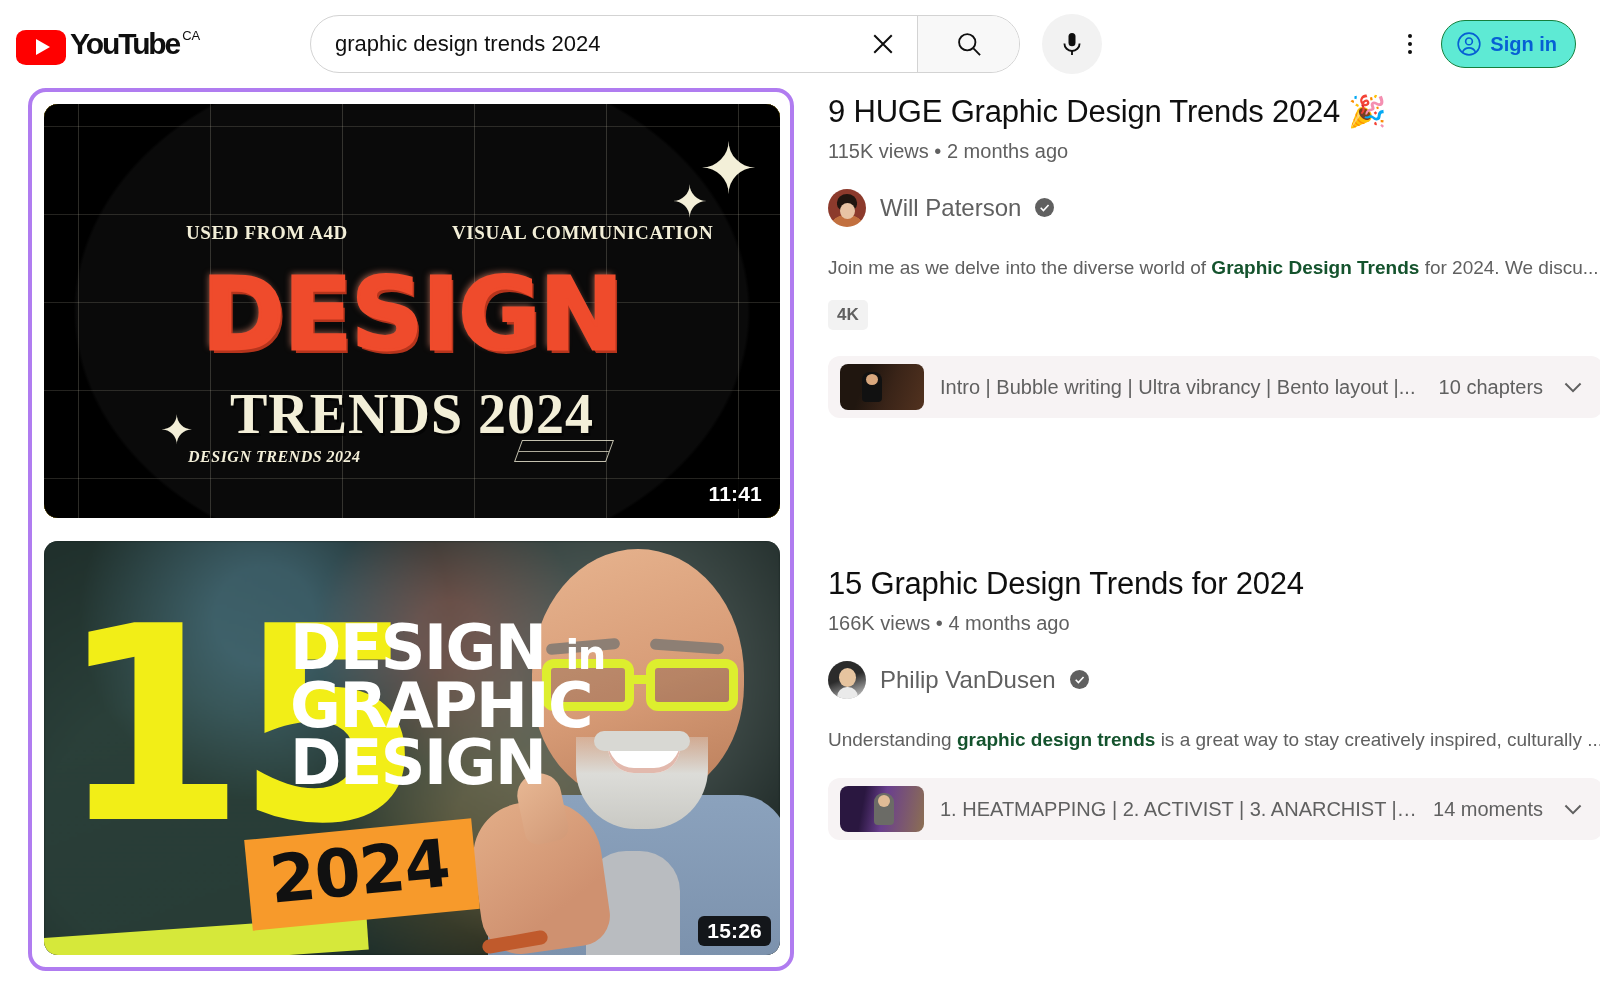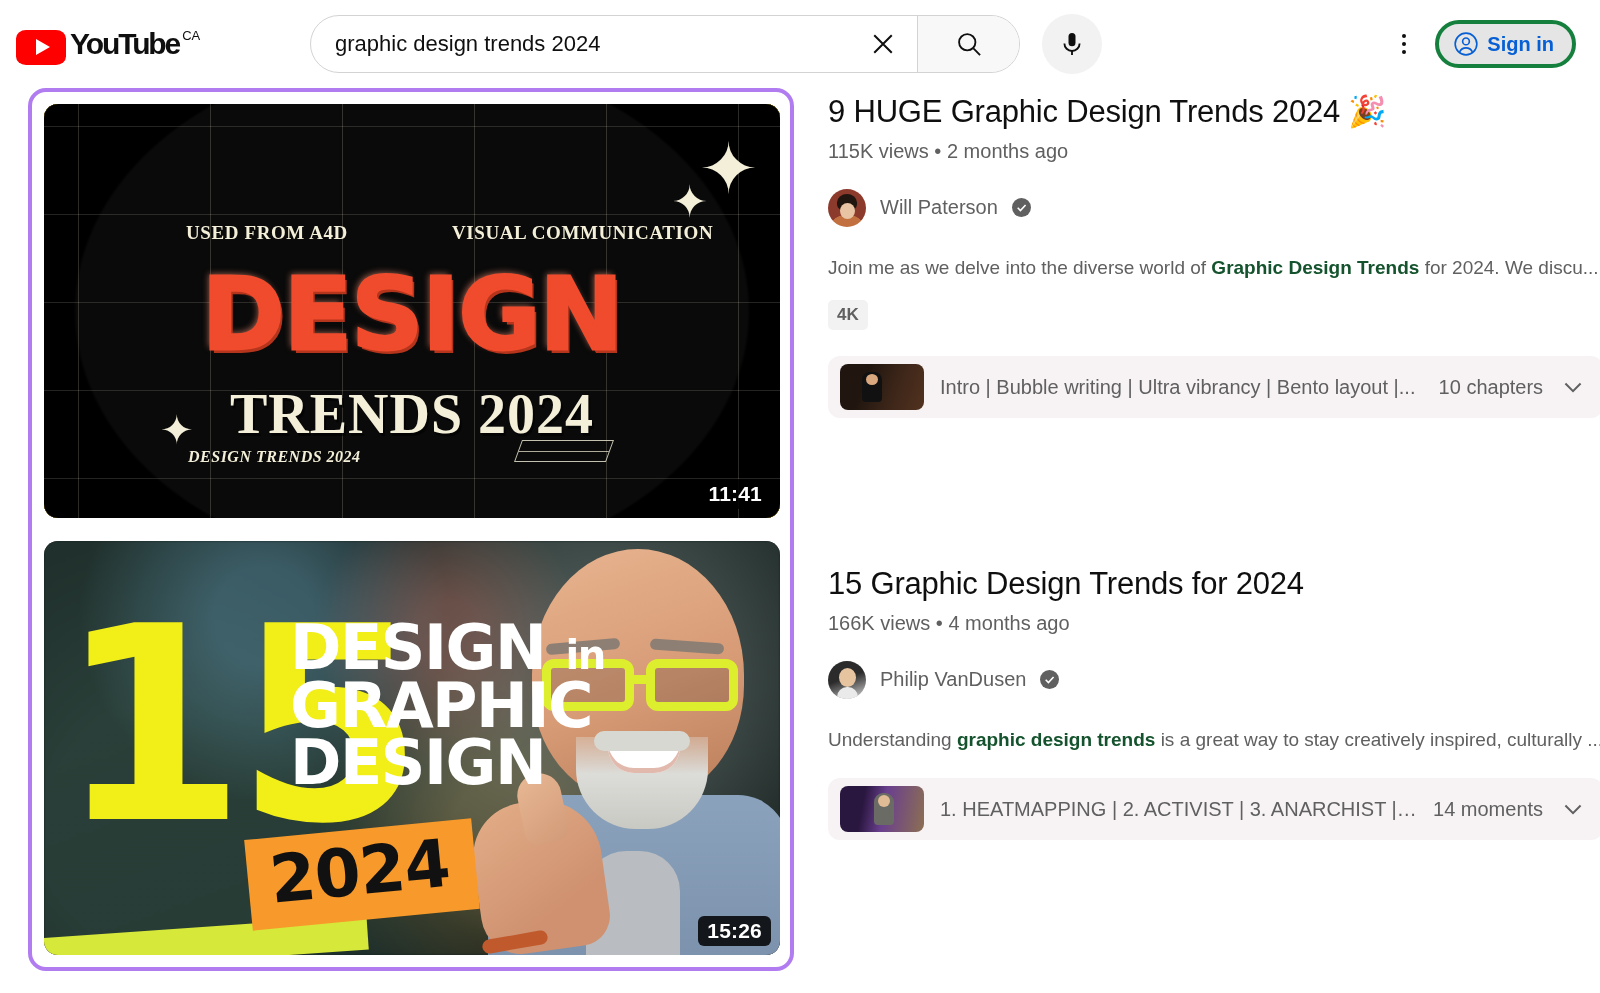--- a/index.html
+++ b/index.html
@@ -123,27 +123,27 @@
     display: flex; flex-direction: column; align-items: center; justify-content: center;
     gap: 4px;
     cursor: pointer;
     border-radius: 50%;
   }
   .kebab i { width: 4px; height: 4px; border-radius: 50%; background: #0f0f0f; display:block; }
   .signin-btn {
     display: flex; align-items: center; gap: 8px;
     height: 48px;
     padding: 0 18px 0 14px;
-    border: 4px solid #15803d;
+    border: 1px solid #15803d;
     border-radius: 24px;
     color: #065fd4;
     font-size: 20px;
     font-weight: bold;
     cursor: pointer;
-    background: #e5e5e5;
+    background: #5eead4;
     white-space: nowrap;
   }
 
   
   .results {
     display: flex;
     padding: 0 0 0 0;
     position: relative;
   }
 
@@ -433,21 +433,21 @@
   .avatar.a2 { background: linear-gradient(160deg,#2b2b2b 0 45%, #d8d8d8 100%); }
   .avatar.a2:before {
     content:""; position:absolute; left:11px; top:7px; width:17px; height:19px;
     border-radius:50%; background:#e6c49f;
   }
   .avatar.a2:after {
     content:""; position:absolute; left:9px; bottom:0; width:21px; height:12px;
     border-radius:10px 10px 0 0; background:#eaeaea;
   }
   .channel-name {
-    font-size: 20px;
+    font-size: 24px;
     color: #606060;
   }
   .verified {
     width: 19px; height: 19px;
     border-radius: 50%;
     background: #606060;
     display: inline-flex; align-items: center; justify-content: center;
     flex: 0 0 auto;
   }
   .verified svg { display:block; }

